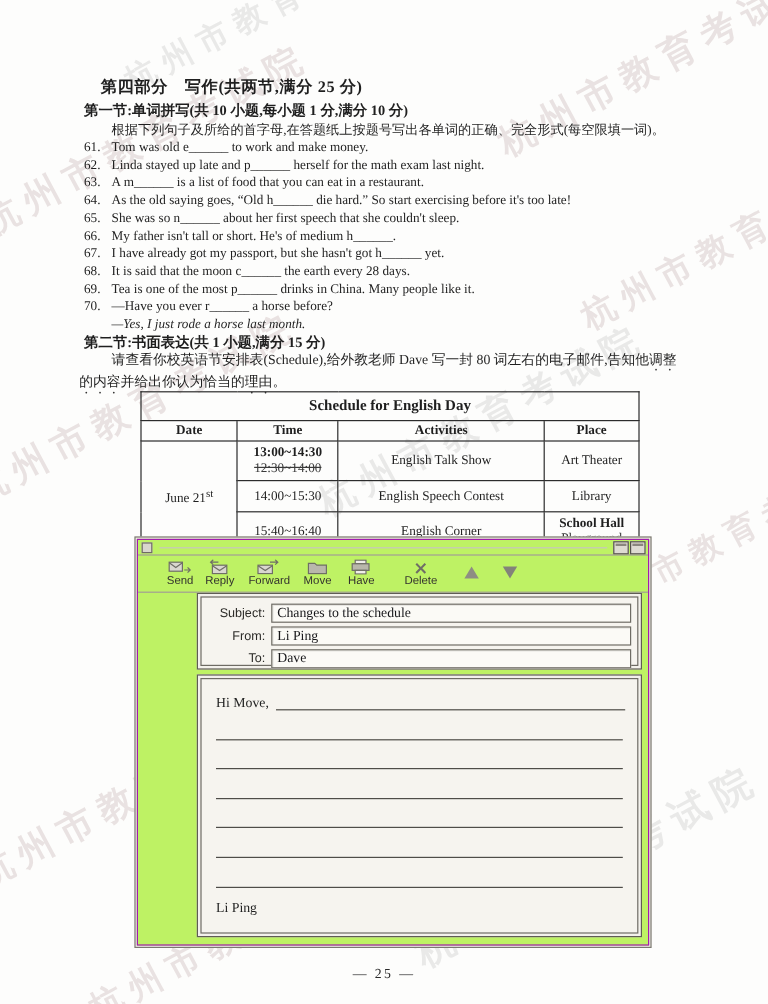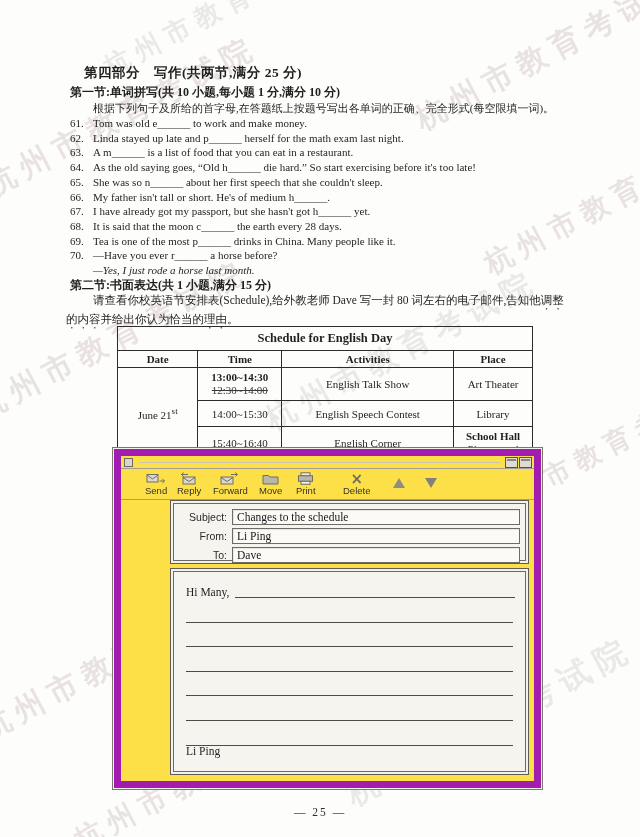--- a/index.html
+++ b/index.html
@@ -38,21 +38,21 @@
   .sched .t-title { font-size:12.5px; font-weight:bold; height:24px; }
   .sched th { font-size:11px; height:15px; }
   .c-date { width:83px; } .c-time { width:85px; } .c-act { width:178px; } .c-place { width:80px; }
   .stack { line-height:13px; }
   .new-val { font-weight:bold; }
   .old-val { text-decoration:line-through; color:#3a3a3a; }
   .r1 { height:33px; } .r2 { height:26px; } .r3 { height:33px; }
   
   .win-outer { position:absolute; left:112px; top:447px; width:431px; height:343px;
     border:1px solid #7b7870; background:#f3f1ec; padding:1px; z-index:1; }
-  .win { position:relative; width:100%; height:100%; border:7px solid #a21caf; background:#fde047; }
+  .win { position:relative; width:100%; height:100%; border:1px solid #a21caf; background:#bef264; }
   .titlebar { position:relative; height:13px; border-bottom:1px solid #a29e95; }
   .titlebar-line { position:absolute; left:18px; right:34px; top:6px; border-top:1px solid #c9c6bd; }
   .tb-sq-left { position:absolute; left:3px; top:2px; width:9px; height:9px;
     border:1px solid #6e6b64; background:#d9d6cd; }
   .win-ctrls { position:absolute; right:2px; top:1px; display:flex; gap:1px; }
   .win-btn { width:13px; height:11px; border:1px solid #55524c; background:#dedbd2; position:relative; }
   .win-btn i { position:absolute; left:1px; right:1px; top:1px; height:2px; background:#8a867e; display:block; }
   .toolbar { position:relative; height:31px; border-bottom:1px solid #a29e95; }
   .tb-item { position:absolute; top:3px; display:flex; flex-direction:column; align-items:center;
     font-family:"Liberation Sans","DejaVu Sans",sans-serif; font-size:9.5px; color:#33322e; cursor:default; }
@@ -254,21 +254,21 @@
           <span>Move</span>
         </div>
         <div class="tb-item" style="left:175px;">
           <span class="tb-icon">
             <svg width="18" height="13" viewBox="0 0 18 13">
                 <rect x="4" y="0.8" width="9" height="3" fill="#efeee8" stroke="#6f6e66"></rect>
                 <rect x="1.5" y="3.8" width="14" height="5.5" fill="#b9b7ab" stroke="#6f6e66"></rect>
                 <rect x="4" y="9.3" width="9" height="3" fill="#efeee8" stroke="#6f6e66"></rect>
               </svg>
           </span>
-          <span>Print</span>
+          <span>Have</span>
         </div>
         <div class="tb-item" style="left:222px;">
           <span class="tb-icon">
               <span class="x-glyph">×</span>
             </span>
           <span>Delete</span>
         </div>
         <span class="tri up" style="left:272px;"></span>
         <span class="tri down" style="left:304px;"></span>
       </div>
@@ -286,21 +286,21 @@
           <div class="field-row">
             <span class="field-label">To:</span>
             <div class="field-box">Dave</div>
           </div>
         </div>
       </div>
 
       <div class="panel body-panel">
         <div class="panel-inner">
           <div class="greet-row">
-            <span class="greeting">Hi Many,</span>
+            <span class="greeting">Hi Move,</span>
             <span class="rule-fill"></span>
           </div>
           <div class="ruled"></div>
           <div class="ruled"></div>
           <div class="ruled"></div>
           <div class="ruled"></div>
           <div class="ruled"></div>
           <div class="ruled"></div>
           <div class="signature">Li Ping</div>
         </div>

